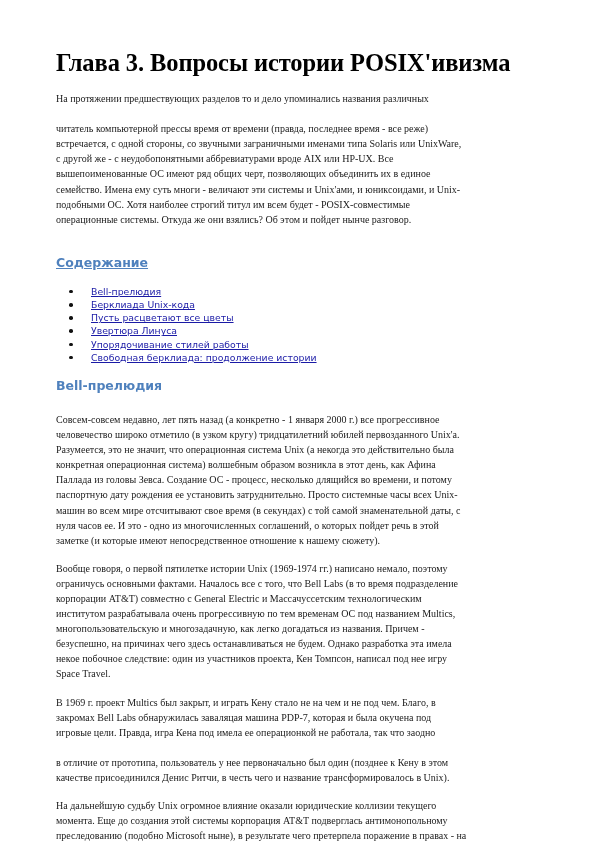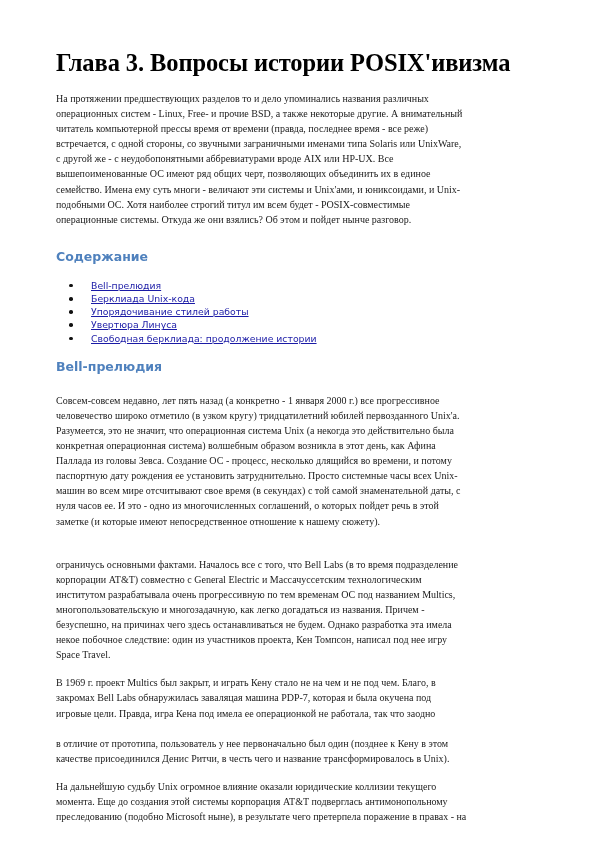--- a/index.html
+++ b/index.html
@@ -37,21 +37,21 @@
       color: #1a1a1a;
     }
     h2 {
       font-family: "DejaVu Sans", sans-serif;
       font-weight: bold;
       font-size: 12.5px;
       color: #4f81bd;
       margin: 0;
       line-height: 16px;
     }
-    h2.toc-title { margin-top: 22px; margin-bottom: 14px; }
+    h2.toc-title { margin-top: 28px; margin-bottom: 14px; text-decoration: underline; }
     h2.section-title { margin-top: 14px; margin-bottom: 18px; }
     ul.toc {
       list-style: none;
       padding: 0;
       margin: 0 0 10px 0;
     }
     ul.toc li {
       position: relative;
       padding-left: 35px;
       height: 13.2px;
@@ -75,21 +75,21 @@
     }
   </style>
 </head>
 <body>
 
 <div class="page">
   <h1>Глава 3. Вопросы истории POSIX'ивизма</h1>
 
   <p>
     <span>На протяжении предшествующих разделов то и дело упоминались названия различных</span><br>
-    <span>операционных систем - Linux, Free- и прочие BSD, а также некоторые другие. А внимательный</span><br>
+    <br>
     <span>читатель компьютерной прессы время от времени (правда, последнее время - все реже)</span><br>
     <span>встречается, с одной стороны, со звучными заграничными именами типа Solaris или UnixWare,</span><br>
     <span>с другой же - с неудобопонятными аббревиатурами вроде AIX или HP-UX. Все</span><br>
     <span>вышепоименованные ОС имеют ряд общих черт, позволяющих объединить их в единое</span><br>
     <span>семейство. Имена ему суть многи - величают эти системы и Unix'ами, и юниксоидами, и Unix-</span><br>
     <span>подобными ОС. Хотя наиболее строгий титул им всем будет - POSIX-совместимые</span><br>
     <span>операционные системы. Откуда же они взялись? Об этом и пойдет нынче разговор.</span>
   </p>
 
   <h2 class="toc-title">Содержание</h2>
@@ -98,25 +98,29 @@
     <li>
       <span class="bullet"></span>
       <a href="#">Bell-прелюдия</a>
     </li>
     <li>
       <span class="bullet"></span>
       <a href="#">Берклиада Unix-кода</a>
     </li>
     <li>
       <span class="bullet"></span>
-      <a href="#">Упорядочивание стилей работы</a>
+      <a href="#">Пусть расцветают все цветы</a>
     </li>
     <li>
       <span class="bullet"></span>
       <a href="#">Увертюра Линуса</a>
+    </li>
+    <li>
+      <span class="bullet"></span>
+      <a href="#">Упорядочивание стилей работы</a>
     </li>
     <li>
       <span class="bullet"></span>
       <a href="#">Свободная берклиада: продолжение истории</a>
     </li>
   </ul>
 
   <h2 class="section-title">Bell-прелюдия</h2>
 
   <p>
@@ -125,21 +129,21 @@
     <span>Разумеется, это не значит, что операционная система Unix (а некогда это действительно была</span><br>
     <span>конкретная операционная система) волшебным образом возникла в этот день, как Афина</span><br>
     <span>Паллада из головы Зевса. Создание ОС - процесс, несколько длящийся во времени, и потому</span><br>
     <span>паспортную дату рождения ее установить затруднительно. Просто системные часы всех Unix-</span><br>
     <span>машин во всем мире отсчитывают свое время (в секундах) с той самой знаменательной даты, с</span><br>
     <span>нуля часов ее. И это - одно из многочисленных соглашений, о которых пойдет речь в этой</span><br>
     <span>заметке (и которые имеют непосредственное отношение к нашему сюжету).</span>
   </p>
 
   <p>
-    <br>
+    <span>Вообще говоря, о первой пятилетке истории Unix (1969-1974 гг.) написано немало, поэтому</span><br>
     <span>ограничусь основными фактами. Началось все с того, что Bell Labs (в то время подразделение</span><br>
     <span>корпорации AT&amp;T) совместно с General Electric и Массачуссетским технологическим</span><br>
     <span>институтом разрабатывала очень прогрессивную по тем временам ОС под названием Multics,</span><br>
     <span>многопользовательскую и многозадачную, как легко догадаться из названия. Причем -</span><br>
     <span>безуспешно, на причинах чего здесь останавливаться не будем. Однако разработка эта имела</span><br>
     <span>некое побочное следствие: один из участников проекта, Кен Томпсон, написал под нее игру</span><br>
     <span>Space Travel.</span>
   </p>
 
   <p>

